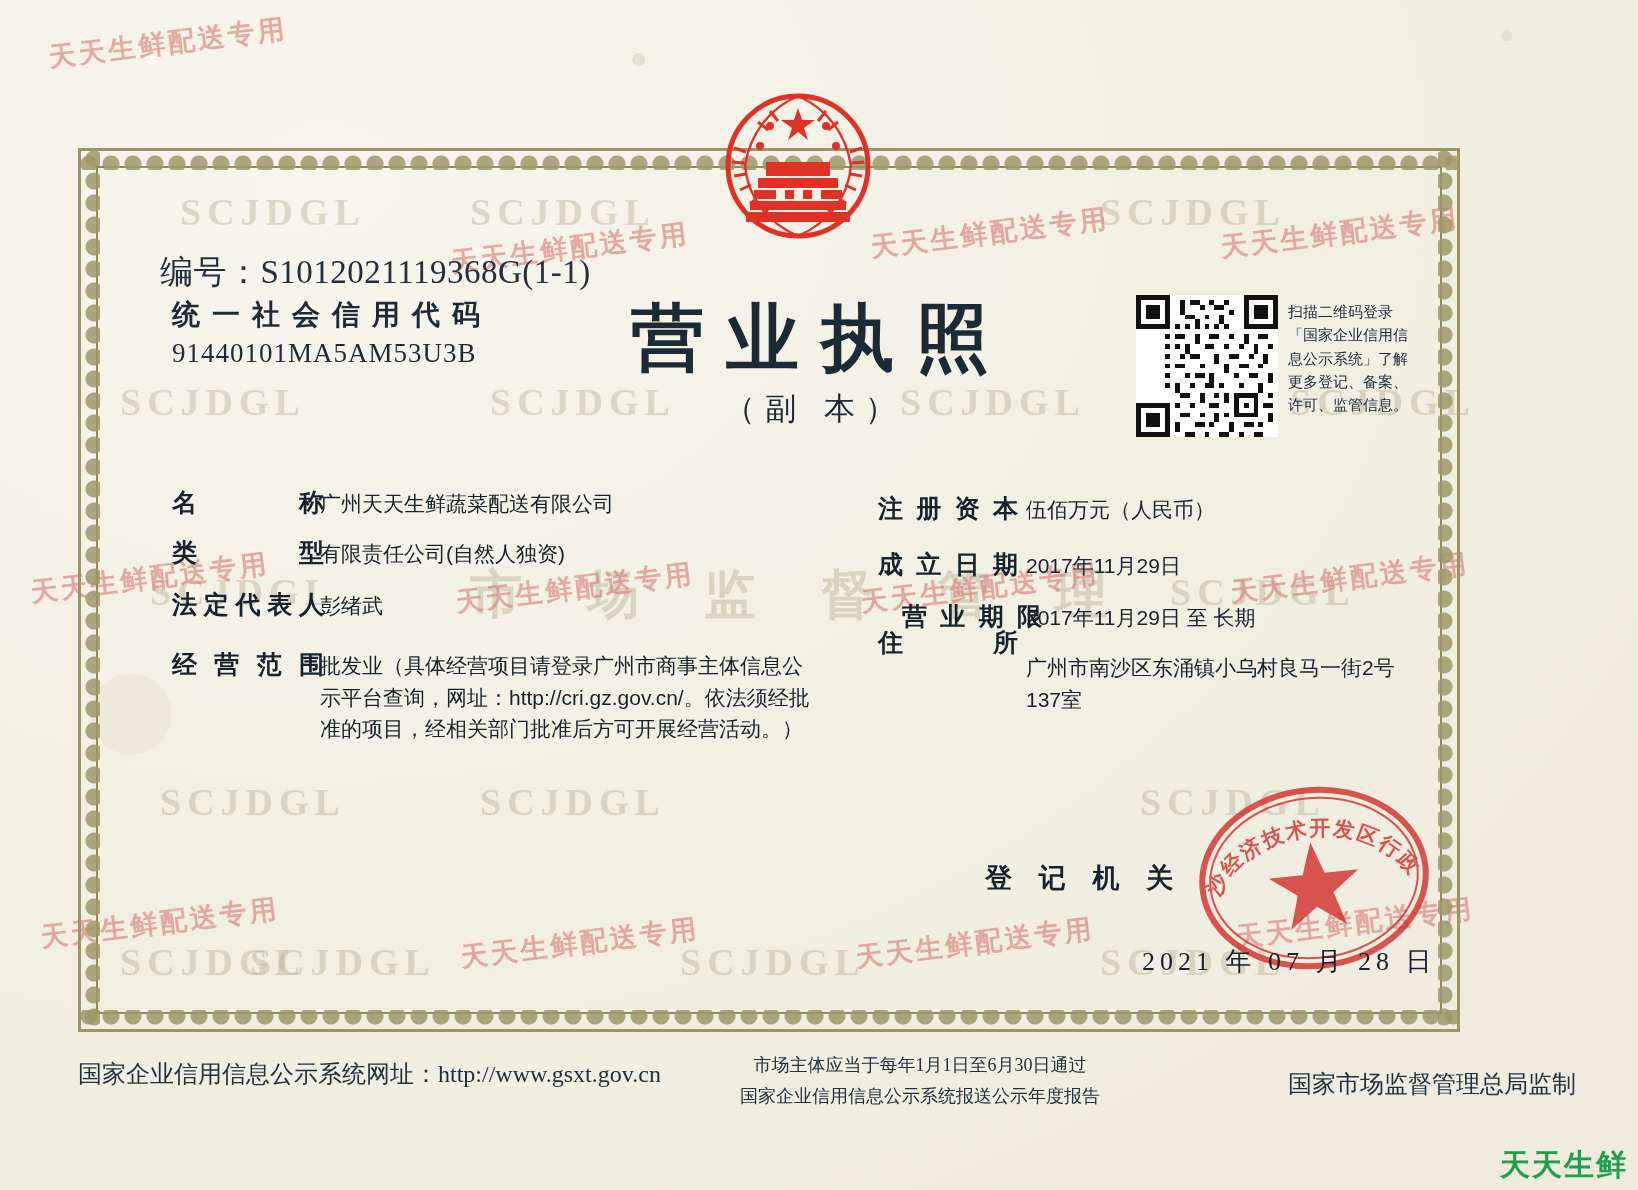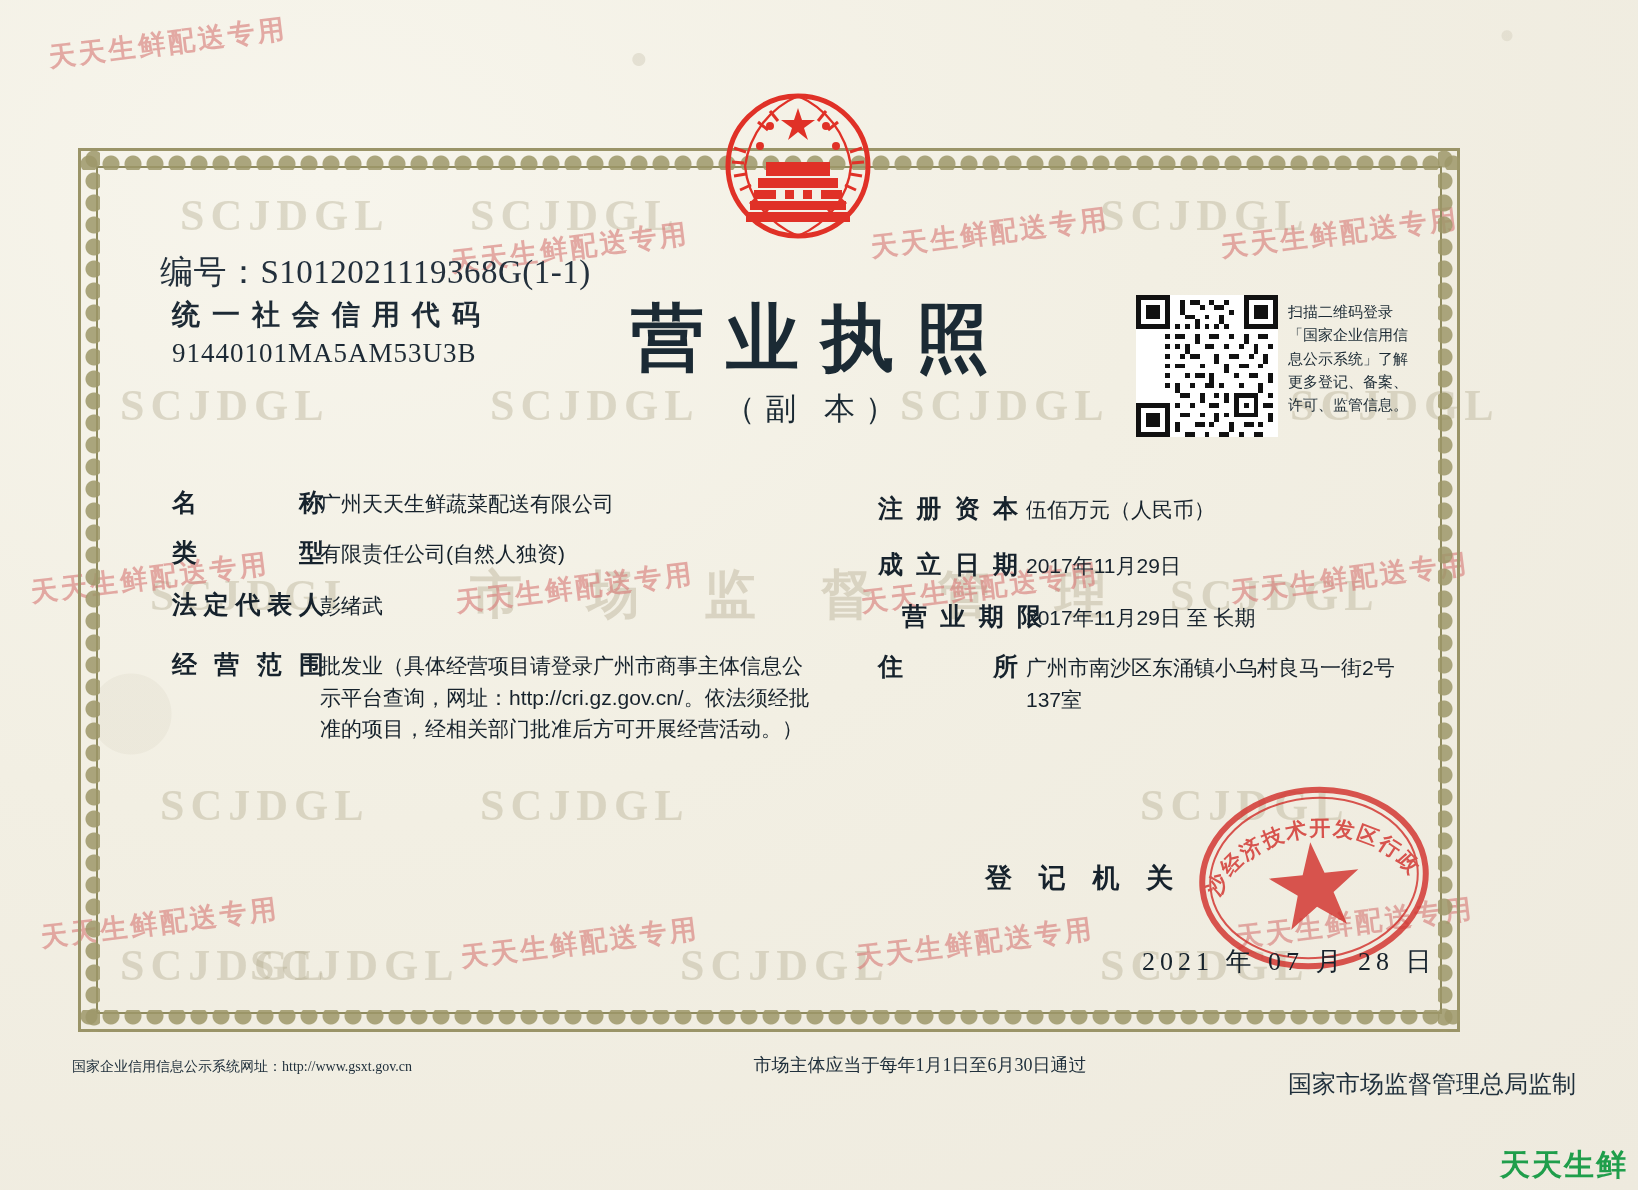--- a/index.html
+++ b/index.html
@@ -24,21 +24,21 @@
       radial-gradient(circle at 39% 5%, rgba(150,140,110,.18) 0 6px, transparent 7px),
       radial-gradient(circle at 92% 3%, rgba(150,140,110,.14) 0 5px, transparent 6px),
       radial-gradient(circle at 8% 60%, rgba(160,150,120,.08) 0 40px, transparent 41px);
   }
 
   
   .wm-layer{position:absolute;inset:0;overflow:hidden;pointer-events:none;}
   .wm-scjdgl{
     position:absolute;
     font-family:"Liberation Serif", serif;
-    font-size:44px;
+    font-size:38px;
     letter-spacing:6px;
     color:rgba(176,168,140,.38);
     font-weight:700;
     white-space:nowrap;
   }
   .wm-red{
     position:absolute;
     font-family:"Liberation Sans", sans-serif;
     font-size:27px;
     letter-spacing:3px;
@@ -157,22 +157,22 @@
   }
 
   
   .seal{
     position:absolute;left:1196px;top:780px;width:236px;height:196px;
     pointer-events:none;
   }
 
   
   .footer-left{
-    position:absolute;left:72px;top:1058px;
-    font-size:14px;color:#20303c;
+    position:absolute;left:78px;top:1058px;
+    font-size:24px;color:#20303c;
   }
   .footer-center{
     position:absolute;left:755px;top:1050px;
     font-size:18px;color:#20303c;line-height:1.7;text-align:center;
     transform:translateX(-50%);
     left:920px;
   }
   .footer-right{
     position:absolute;right:62px;top:1068px;
     font-size:24px;color:#20303c;
@@ -436,21 +436,21 @@
 <div class="f-label" style="left:878px;top:548px;width:140px;">
     <span class="sp4" style="width:140px;">成立日期</span>
   </div>
 <div class="f-value" style="left:1026px;top:550px;">2017年11月29日</div>
 
 <div class="f-label" style="left:878px;top:600px;width:140px;">
     <span class="sp4" style="width:140px;margin-left:24px;">营业期限</span>
   </div>
 <div class="f-value" style="left:1026px;top:602px;">2017年11月29日 至 长期</div>
 
-<div class="f-label" style="left:878px;top:650px;width:140px;">
+<div class="f-label" style="left:878px;top:626px;width:140px;">
     <span class="sp4" style="width:140px;">住所</span>
   </div>
 <div class="f-value" style="left:1026px;top:652px;width:370px;">广州市南沙区东涌镇小乌村良马一街2号137室</div>
 
 <div class="auth-label">登 记 机 关</div>
 
 <div class="seal">
   <svg width="236" height="196" viewBox="0 0 236 196">
     <g transform="rotate(-6 118 98)" opacity="0.82">
       <ellipse cx="118" cy="98" rx="112" ry="88" fill="none" stroke="#d2322d" stroke-width="6"></ellipse>
@@ -462,15 +462,16 @@
       </text>
     </g>
   </svg>
 </div>
 
 <div class="date-line">2021 年 07 月 28 日</div>
 
 <div class="footer-left">国家企业信用信息公示系统网址：http://www.gsxt.gov.cn</div>
 <div class="footer-center">
   <div>市场主体应当于每年1月1日至6月30日通过</div>
+  <div>国家企业信用信息公示系统报送公示年度报告</div>
 </div>
 <div class="footer-right">国家市场监督管理总局监制</div>
 <div class="corner-logo">天天生鲜</div>
 
 </body></html>

